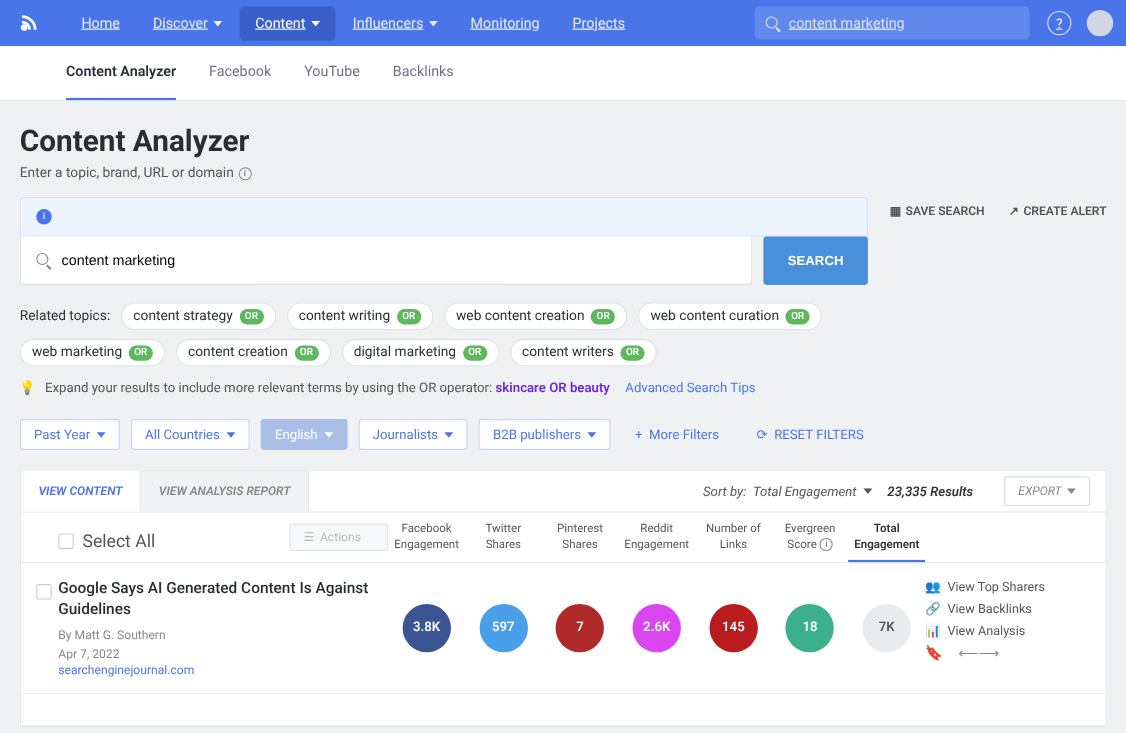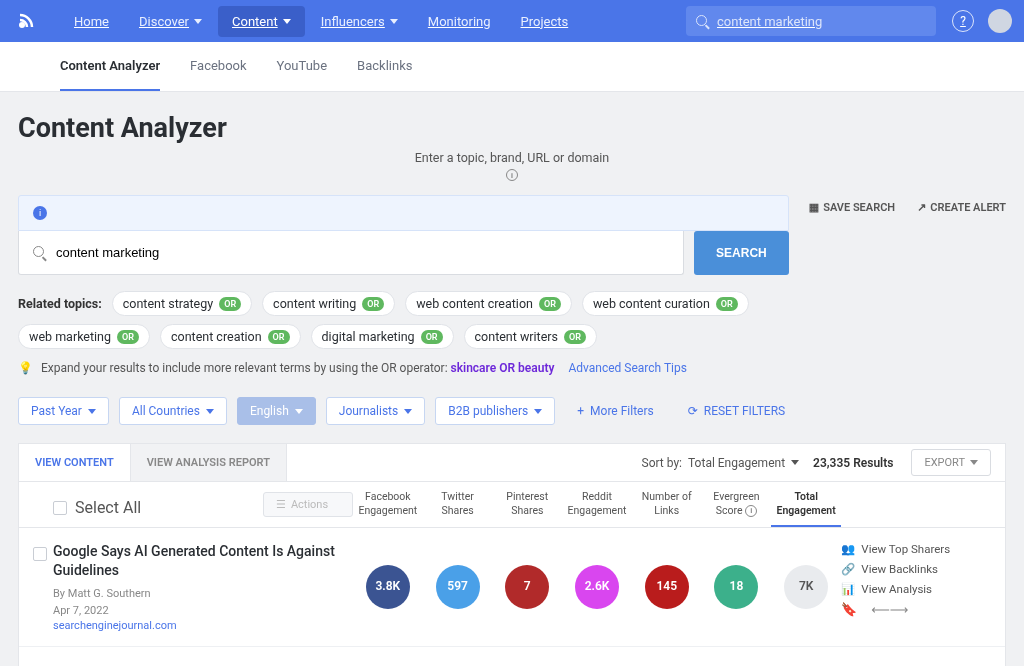--- a/index.html
+++ b/index.html
@@ -18,65 +18,65 @@
 .avatar { width:24px; height:24px; background:#d0d6e2; border-radius:50%; }
 
 
 .subtabs { background:#fff; padding:0 60px; display:flex; gap:30px; border-bottom:1px solid #e4e6ea; }
 .subtab { padding:16px 0; font-size:13px; color:#6b7280; cursor:pointer; border-bottom:2px solid transparent;}
 .subtab.active { color:#2a2e33; font-weight:600; border-bottom-color:#4a75e8; }
 
 
 .page { padding: 20px 18px; }
 h1 { font-size: 27px; font-weight:700; margin-bottom: 6px; }
-.subtitle { font-size:12.5px; color:#555; display:flex; align-items:center; gap:4px; margin-bottom:14px;flex-direction:column;}
+.subtitle { font-size:12.5px; color:#555; display:flex; align-items:center; gap:4px; margin-bottom:14px;}
 .info-dot { width:12px; height:12px; border:1px solid #888; border-radius:50%; font-size:8px; display:inline-flex; align-items:center; justify-content:center; }
 
 .search-area-row { display:flex; gap:20px; align-items:flex-start;}
 .search-area { flex:1; }
 .hint-bar { background:#eef4fe; border:1px solid #d6e3f9; padding:10px 14px; font-size:12px; color:#4a75e8; display:flex; align-items:center; gap:10px; border-radius:3px 3px 0 0;}
 .hint-info { width:14px; height:14px; background:#4a75e8; color:#fff; border-radius:50%; font-size:9px; display:flex; align-items:center; justify-content:center;}
 .search-row { display:flex; gap:10px; }
 .search-box { flex:1; background:#fff; border:1px solid #d9dce1; border-top:none; padding:12px 14px; display:flex; align-items:center; gap:10px; font-size:13px; border-radius:0 0 3px 3px;}
 .search-box input { border:none; outline:none; flex:1; font-size:13px; }
 .search-btn { background:#4a8fd9; color:#fff; border:none; padding:0 22px; font-size:12px; font-weight:600; border-radius:3px; height:44px; cursor:pointer;}
 
 .action-links { display:flex; flex-direction:column; gap:10px; font-size:11px; color:#555; padding-top:6px; min-width:170px; align-items:flex-end;}
 .action-links .row { display:flex; gap:22px; }
 .action-link { display:flex; align-items:center; gap:4px; cursor:pointer; font-weight:600;}
 
 .related { margin-top:16px; font-size:12.5px; }
 .related-row { display:flex; flex-wrap:wrap; align-items:center; gap:10px; margin-bottom:8px;}
-.related-label { font-weight:700; color:#333; }
+.related-label { font-weight:400; color:#333; }
 .topic-pill { border:1px solid #e0e3e8; border-radius:14px; padding:4px 10px; display:flex; align-items:center; gap:6px; cursor:pointer; background:#fff;}
 .or-badge { background:#5fb85f; color:#fff; font-size:9px; padding:2px 5px; border-radius:8px; font-weight:600;}
 
 .tip-row { margin-top:12px; font-size:12px; color:#555; display:flex; align-items:center; gap:8px;}
 .tip-bulb { color:#f0b400; }
 .tip-link { color:#4a75e8; cursor:pointer; margin-left:6px;}
 .tip-bold { font-weight:600; color:#6d28d9; }
 
 .filter-section { margin-top:22px; }
 .filter-label { font-size:12.5px; color:#333; margin-bottom:10px; }
 .filter-row { display:flex; gap:10px; align-items:center; flex-wrap:wrap;}
 .filter-pill { border:1px solid #c6d6f2; background:#fff; color:#4a75e8; font-size:12px; padding:6px 12px; border-radius:3px; display:flex; align-items:center; gap:6px; cursor:pointer;}
 .filter-pill.solid { background:#a9bfe8; color:#fff; border-color:#a9bfe8;}
 .filter-pill.ghost { border:none; background:none; }
 .filter-pill .chev { font-size:9px; }
 
 
 .results { background:#fff; margin-top:18px; border:1px solid #e4e6ea; }
-.results-tabs-row { display:flex; align-items:center; border-bottom:1px solid #e4e6ea; padding-right:14px;}
+.results-tabs-row { display:flex; align-items:center; border-bottom:1px solid #e4e6ea; padding-right:14px;font-style:italic;}
 .rtab { padding:12px 16px; font-size:11px; font-weight:600; color:#888; cursor:pointer; border-right:1px solid #e4e6ea;}
 .rtab.active { color:#4a75e8; background:#fff; }
 .rtab.inactive { background:#f1f2f4; }
 .rspacer { flex:1; }
 .sort-area { font-size:12px; color:#555; display:flex; align-items:center; gap:6px;}
 .sort-count { font-weight:600; color:#333; margin-left:8px;}
-.export-btn { border:1px solid #d9dce1; padding:6px 12px; font-size:11px; color:#888; margin-left:18px; border-radius:3px; display:flex; align-items:center; gap:5px; cursor:pointer;}
+.export-btn { border:1px solid #d9dce1; padding:6px 12px; font-size:11px; color:#888; margin-left:28px; border-radius:3px; display:flex; align-items:center; gap:5px; cursor:pointer;}
 
 .thead { display:flex; align-items:flex-end; padding:8px 14px 10px; font-size:10.5px; color:#555; border-bottom:1px solid #e4e6ea;}
 .th-check { width:20px; }
 .th-select { width:210px; display:flex; align-items:center; gap:8px;}
 .th-actions { width:90px; }
 .actions-btn { border:1px solid #e0e3e8; background:#f7f8fa; color:#bbb; font-size:11px; padding:5px 12px; border-radius:3px; display:flex; gap:5px; align-items:center;}
 .metric-cols { flex:1; display:flex; }
 .mcol { flex:1; text-align:center; line-height:1.3; }
 .mcol.active { color:#333; font-weight:600; border-bottom:2px solid #4a75e8; padding-bottom:6px; margin-bottom:-10px;}
 .th-side { width:150px; }

